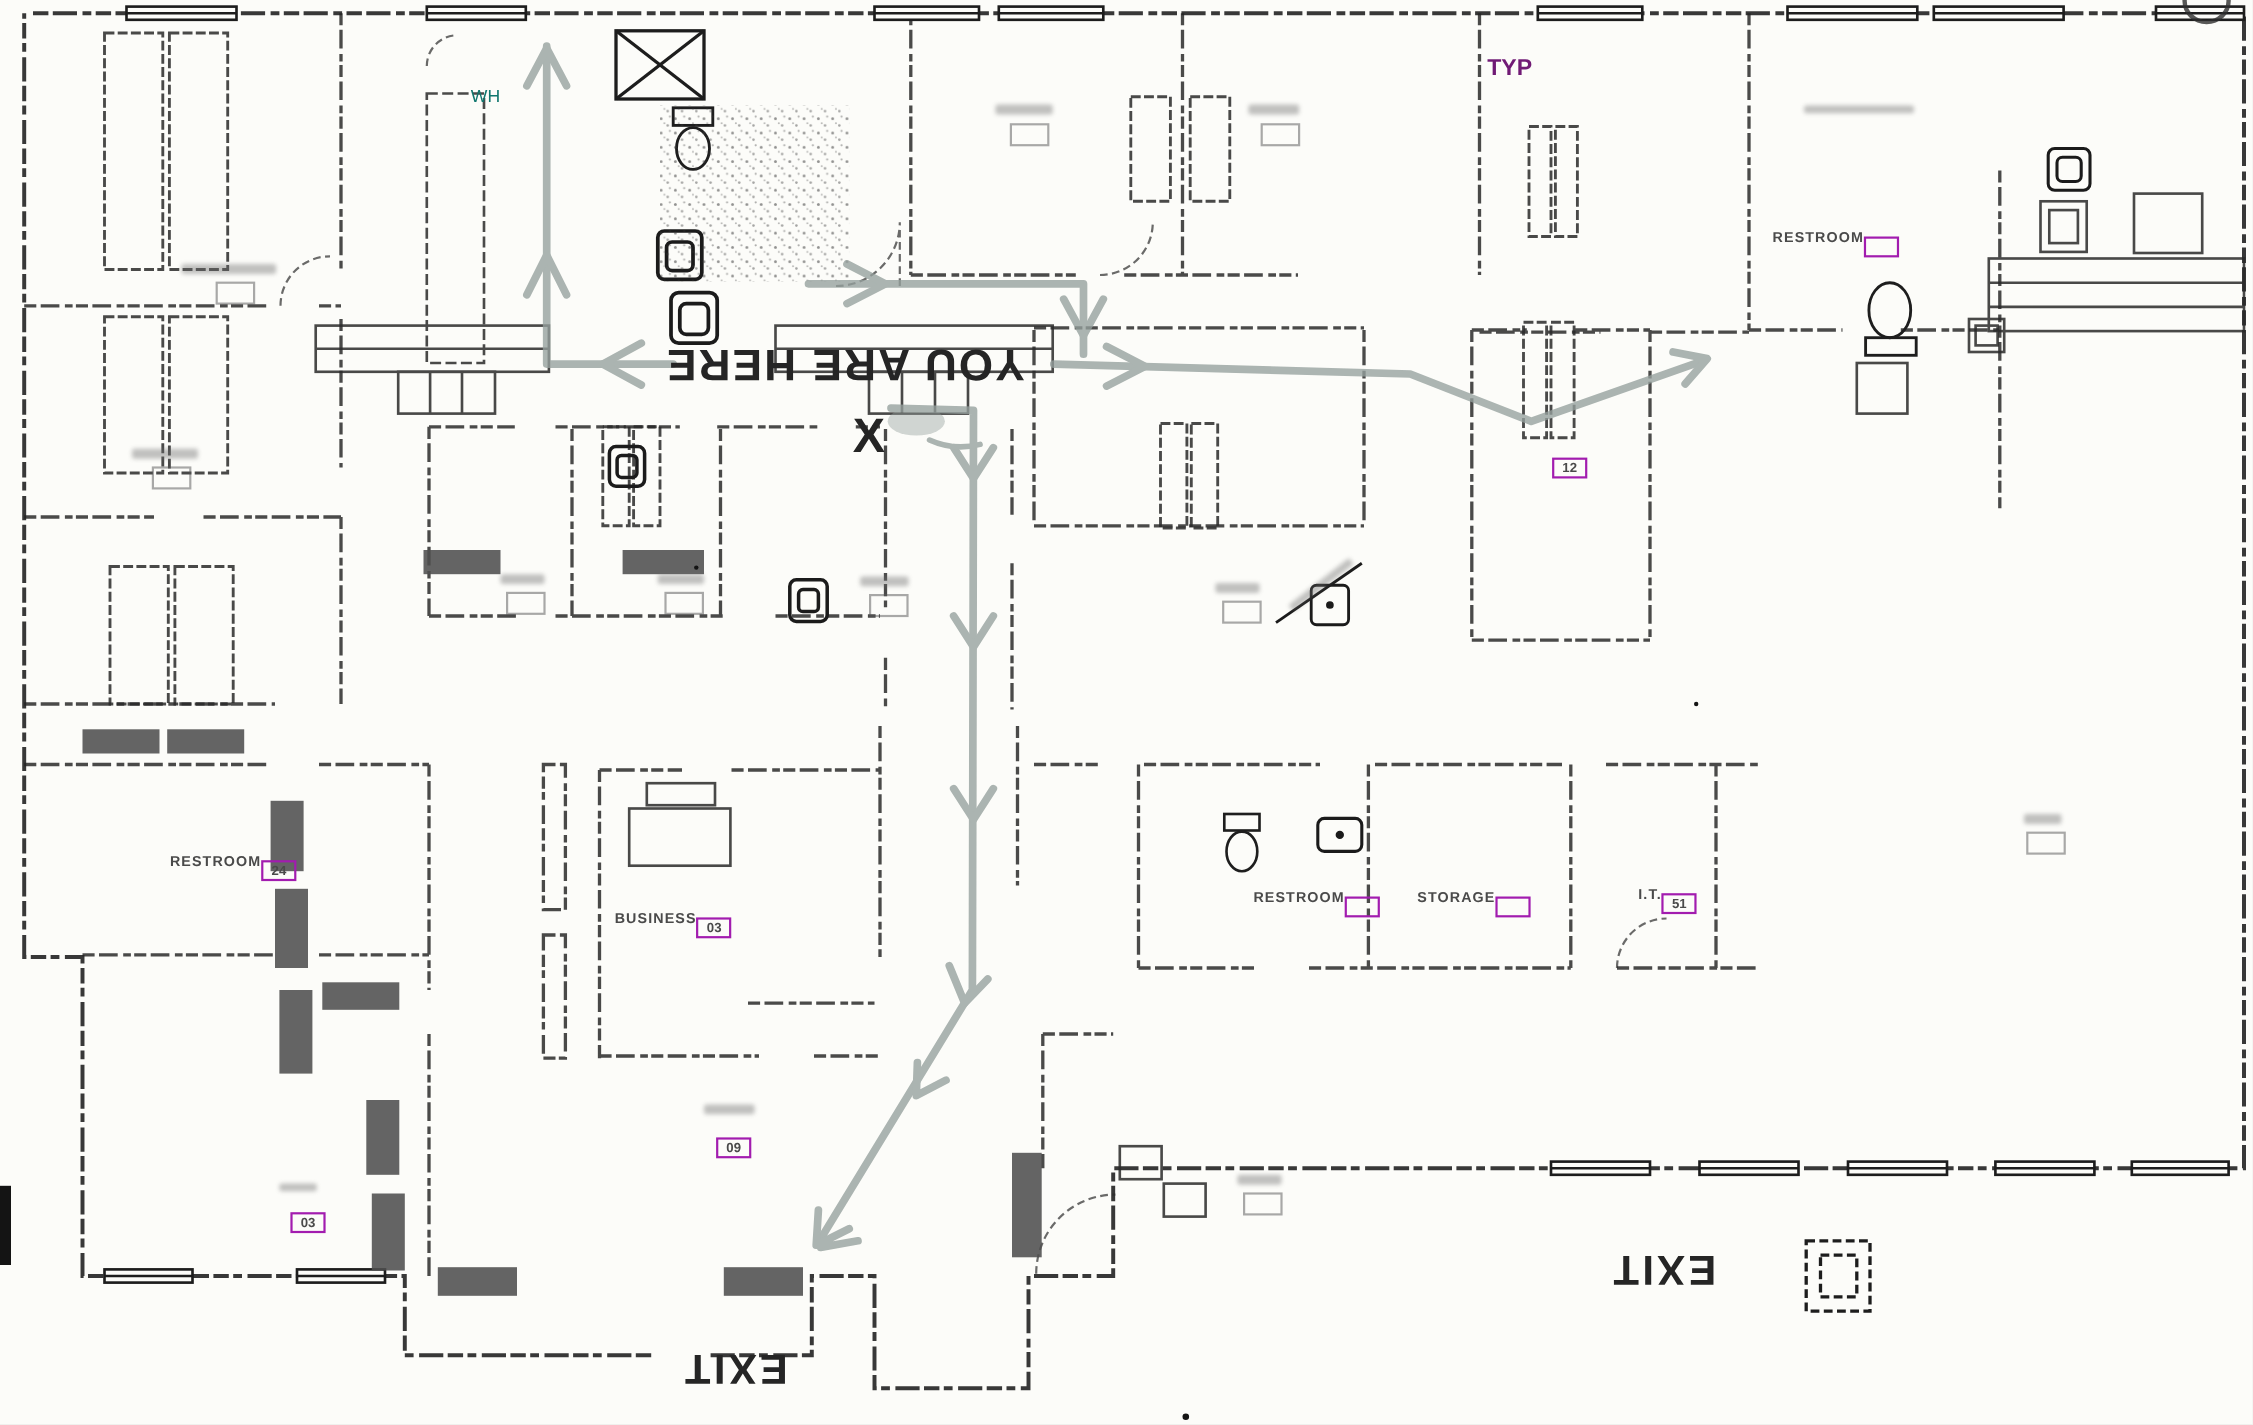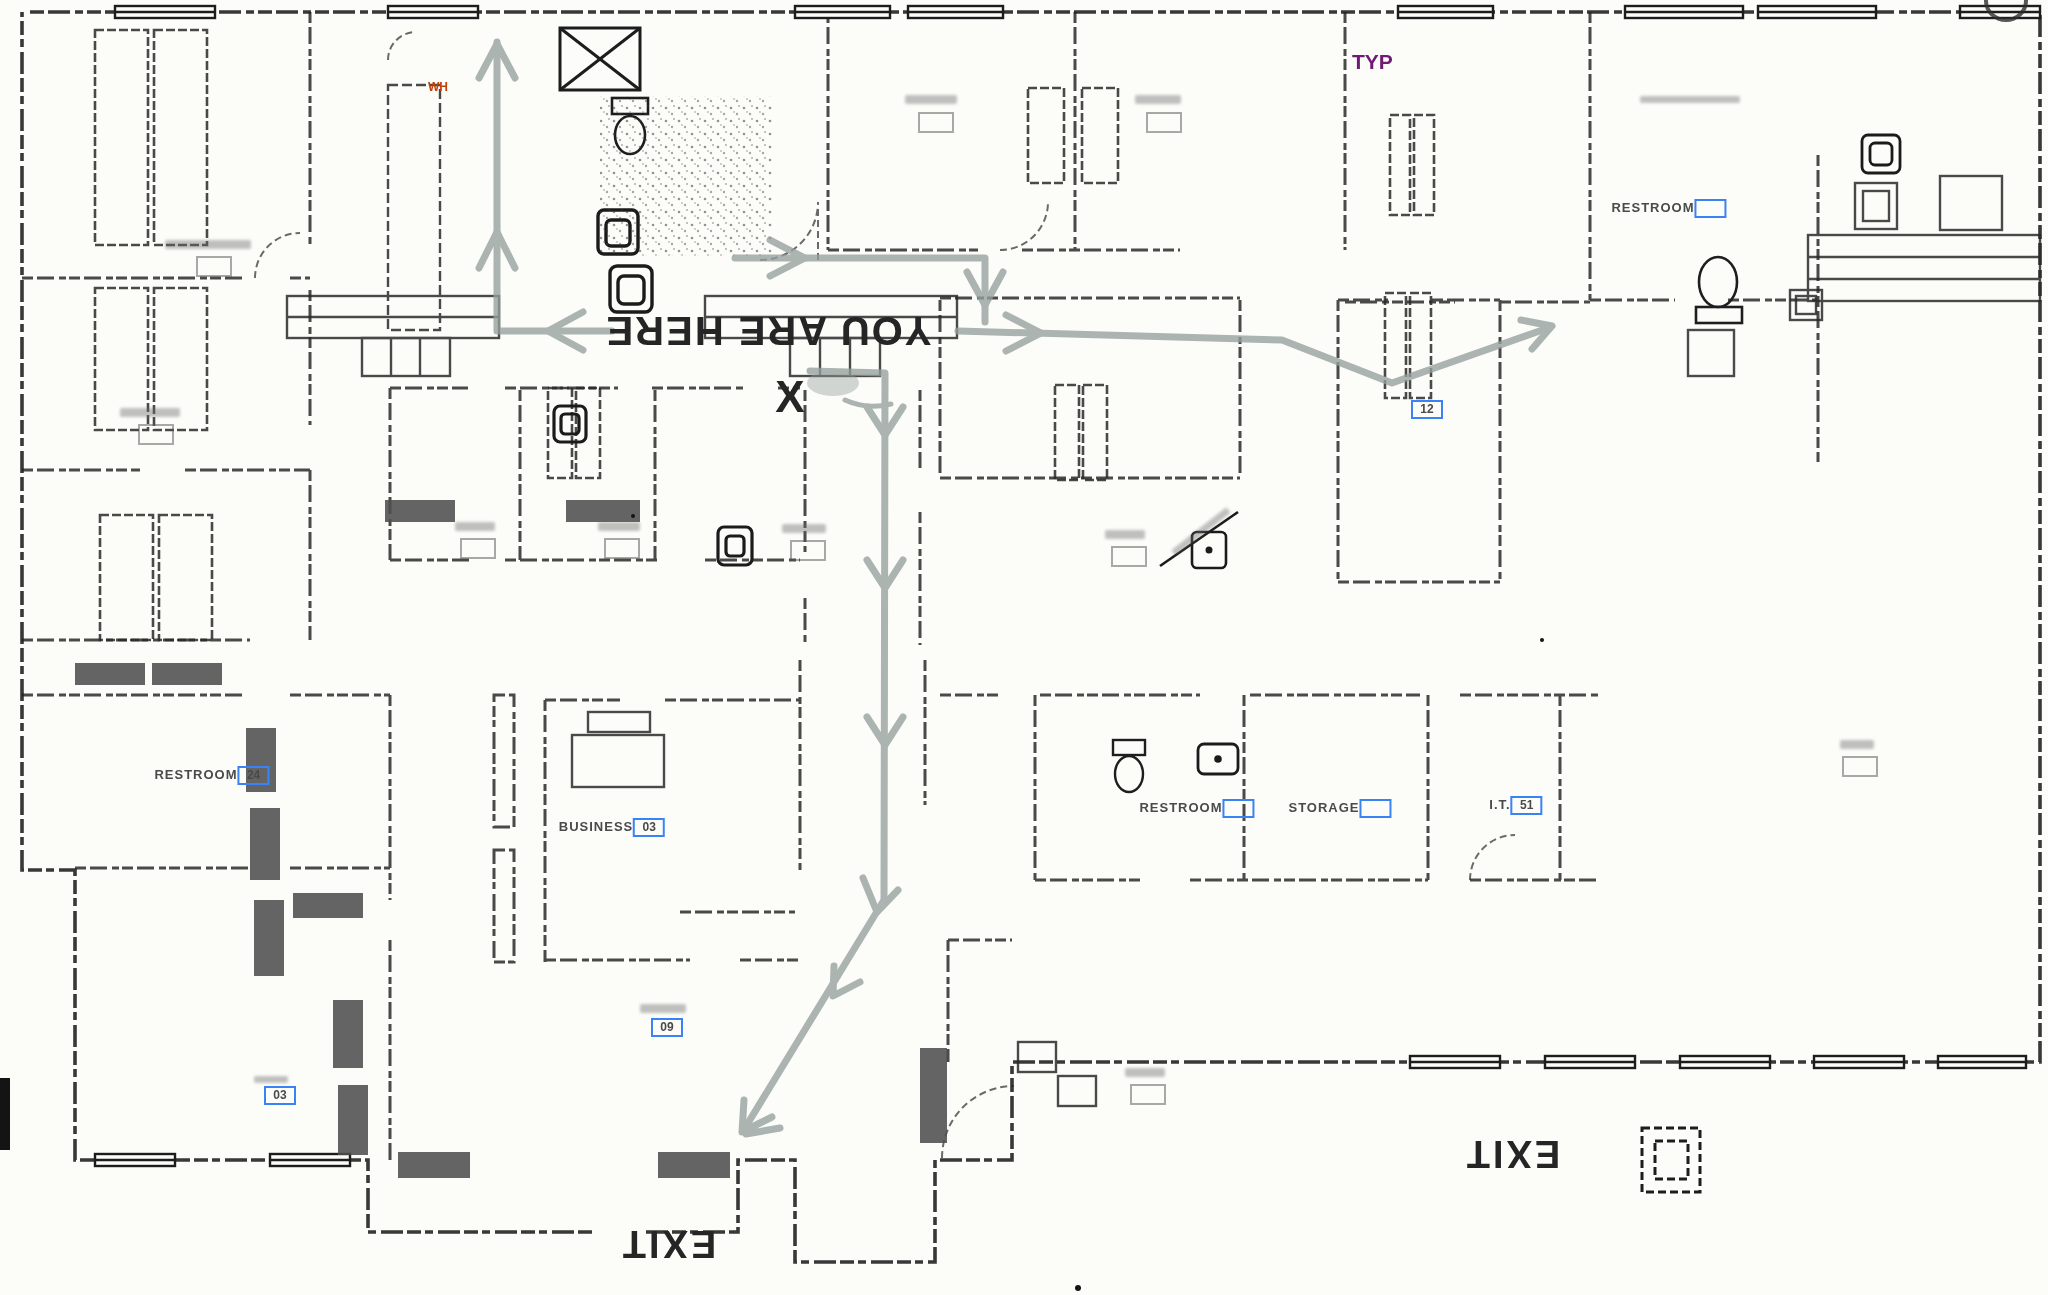--- a/index.html
+++ b/index.html
@@ -6,26 +6,26 @@
   #canvas{position:relative;width:2048px;height:1295px;background:#fcfcf9;overflow:hidden;
           font-family:"Liberation Sans", sans-serif;}
   
   .anno{position:absolute;color:#252525;font-weight:bold;white-space:nowrap;
         transform:translateX(-50%);filter:blur(.3px);}
   .flip{transform:translateX(-50%) rotate(180deg);}
   .you-are-here{font-size:40px;letter-spacing:2px;}
   .exit{font-size:38px;letter-spacing:3px;}
   .xmark{font-size:44px;}
   .typ{font-size:21px;font-weight:bold;color:#701a75;filter:blur(.5px);transform:none;}
-  .wh{font-size:12px;font-weight:bold;color:#c2410c;filter:blur(.3px);transform:none;}
+  .wh{font-size:16px;font-weight:normal;color:#0f766e;filter:blur(.3px);transform:none;}
   
   .rlabel{position:absolute;display:flex;flex-direction:row;align-items:center;
           transform:translateX(-50%);color:#4a4a4a;filter:blur(.45px);}
   .rname{font-size:13px;font-weight:bold;letter-spacing:1px;}
-  .rnum{margin-top:2px;min-width:22px;min-height:15px;padding:0 3px;border:2px solid #3b82f6;
+  .rnum{margin-top:18px;min-width:22px;min-height:15px;padding:0 3px;border:2px solid #a21caf;
         font-size:12px;font-weight:bold;text-align:center;line-height:15px;}
   
   .smudge{position:absolute;height:9px;background:#6d6d6d;opacity:.42;filter:blur(1.7px);
           border-radius:2px;}
   .smbox{position:absolute;width:32px;height:17px;border:2px solid #575757;opacity:.5;
          filter:blur(.7px);}
   .corner-mark{position:absolute;left:1984px;top:-20px;width:36px;height:34px;
                border:4px solid #2e2e2e;border-radius:50%;opacity:.8;}
   svg{position:absolute;left:0;top:0;}
 </style>

